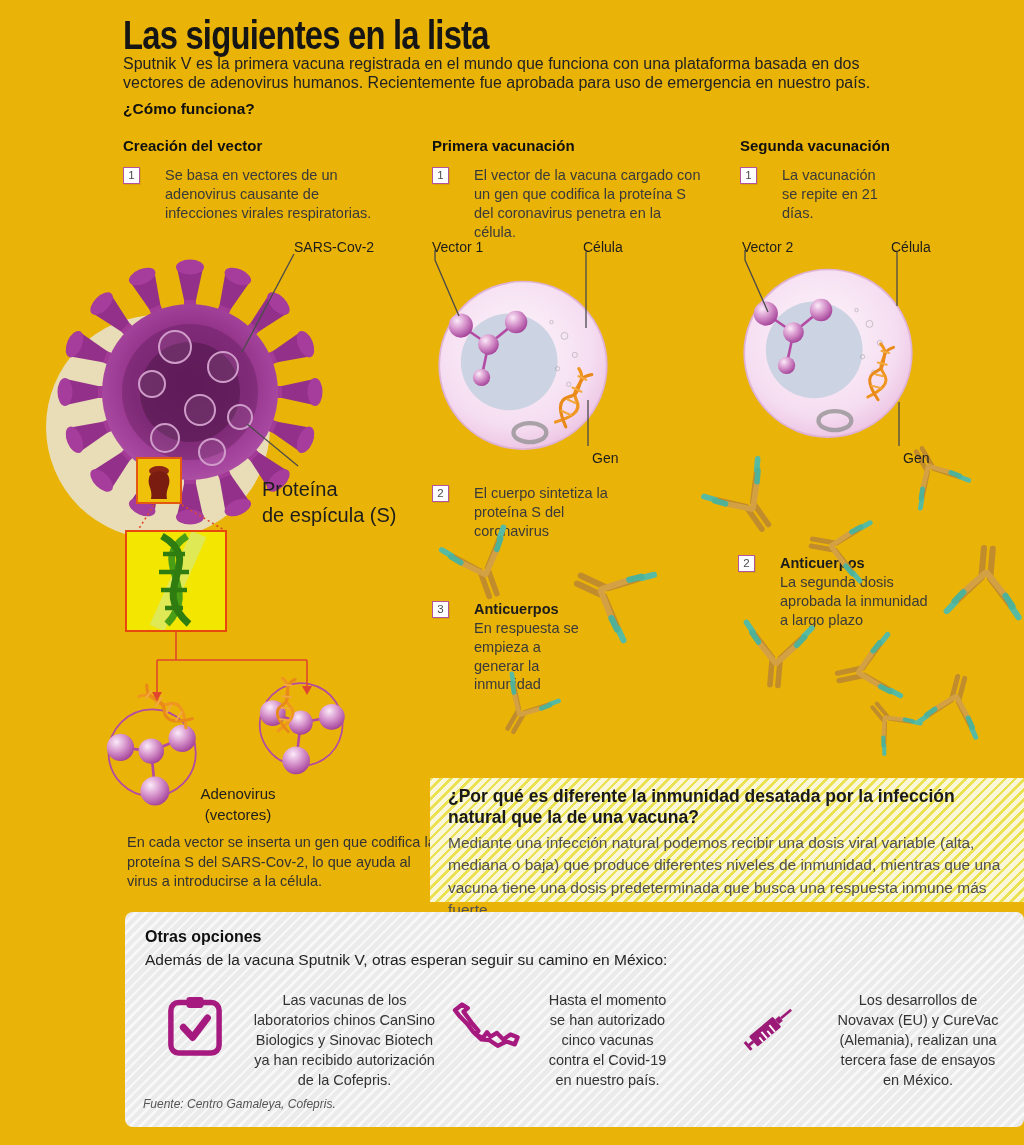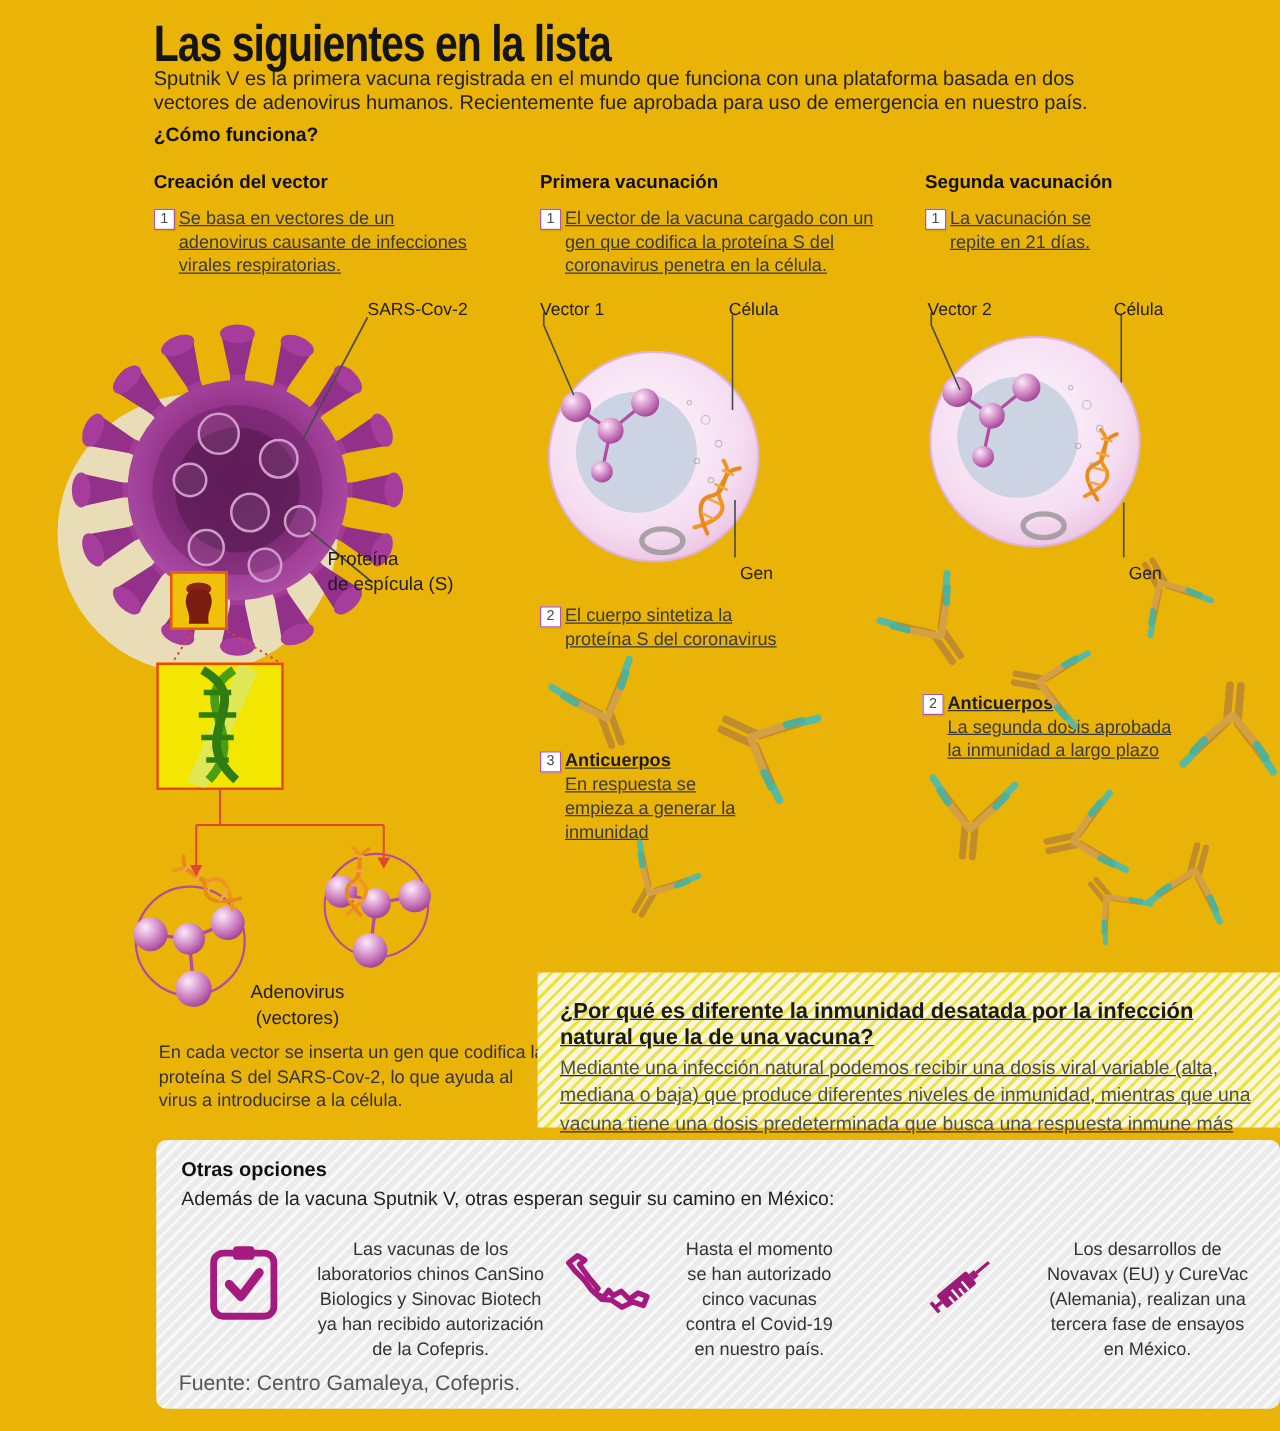--- a/index.html
+++ b/index.html
@@ -7,39 +7,39 @@
           font-family:"Liberation Sans",sans-serif;color:#2b2b2b;}
   .title{position:absolute;margin:0;font-size:41px;font-weight:700;color:#151515;
          letter-spacing:-1px;transform:scaleX(.8);transform-origin:left top;white-space:nowrap;}
   .intro{position:absolute;margin:0;font-size:16px;line-height:1.2;color:#222;}
   .q{position:absolute;font-size:15.5px;font-weight:700;color:#101010;}
   .colh{position:absolute;font-size:15px;font-weight:700;color:#101010;}
   .step{position:absolute;font-size:14.5px;line-height:1.3;color:#3a3a3a;}
   .step .num{position:absolute;left:0;top:1px;width:15px;height:15px;border:1.5px solid #b3569f;
              background:#fff;color:#4a4a4a;font-size:11.5px;line-height:15px;text-align:center;
              box-shadow:1px 1px 0 rgba(0,0,0,.08);}
-  .step .sbody{margin-left:20px;text-decoration:underline;}
+  .step .sbody{margin-left:42px;}
   .step b{display:block;color:#1c1c1c;}
   .lab{position:absolute;font-size:14px;color:#1d1d1d;line-height:1.3;}
   .lab span{display:block;}
   .note{position:absolute;font-size:14.5px;line-height:1.35;color:#333;}
   .center{text-align:center;}
   svg.icon,svg.ill{position:absolute;}
   .marker{position:absolute;background:#f0c10b;border:2.5px solid #e2590f;box-sizing:border-box;}
   .genebox{position:absolute;background:#f3e600;border:2px solid #e8470e;box-sizing:border-box;}
   .ybox{position:absolute;background:repeating-linear-gradient(135deg,#ece150 0 2.5px,#faf6d8 2.5px 7px);
-        padding:20px 0 0 18px;box-sizing:border-box;text-decoration:underline;}
+        padding:8px 0 0 18px;box-sizing:border-box;}
   .ytitle{font-size:17.5px;font-weight:700;line-height:1.2;color:#191919;}
   .ybody{font-size:15.5px;line-height:1.45;color:#4f4f4f;margin-top:4px;}
   .gbox{position:absolute;background:repeating-linear-gradient(135deg,#f8f8f8 0 2.5px,#ebebeb 2.5px 7px);
         border-radius:8px;}
   .otitle{position:absolute;font-size:16px;font-weight:700;color:#101010;}
   .osub{position:absolute;font-size:15.5px;color:#222;}
   .itext{position:absolute;font-size:14.5px;line-height:1.38;color:#333;text-align:center;}
-  .source{position:absolute;font-size:17px;color:#555;}
+  .source{position:absolute;font-size:12px;color:#555;font-style:italic;}
 </style>
 </head>
 <body>
 
 <div class="canvas">
 
   <svg width="0" height="0" style="position:absolute">
     <defs>
       <radialGradient id="sphg" cx="35%" cy="30%" r="80%">
         <stop offset="0" stop-color="#fbeaf9"></stop>
@@ -260,21 +260,21 @@
       <path d="M899,402 L899,446"></path>
     </g>
     <g fill="none" stroke="#e0472e" stroke-width="1.6">
       <path d="M154,505 L138,530 M182,505 L224,530" stroke-dasharray="2,3"></path>
       <path d="M176,632 L176,660 M157,660 L307,660 M157,660 L157,692 M307,660 L307,686"></path>
     </g>
     <path d="M152,692 L162,692 L157,701 Z M302,686 L312,686 L307,695 Z" fill="#e0472e"></path>
   </svg>
 
   <div class="lab" style="left:294px;top:238px">SARS-Cov-2</div>
-  <div class="lab" style="left:262px;top:438px;font-size:15px">
+  <div class="lab" style="left:262px;top:476px;font-size:20px">
     <span>Proteína</span>
     <span>de espícula (S)</span>
   </div>
   <div class="lab center" style="left:192px;top:783px;width:92px;font-size:15px;line-height:1.4">
     <span>Adenovirus</span>
     <span>(vectores)</span>
   </div>
   <div class="note" style="left:127px;top:833px;width:310px">En cada vector se inserta un gen que codifica la proteína S del SARS-Cov-2, lo que ayuda al virus a introducirse a la célula.</div>
 
   <div class="lab" style="left:432px;top:238px">Vector 1</div>

